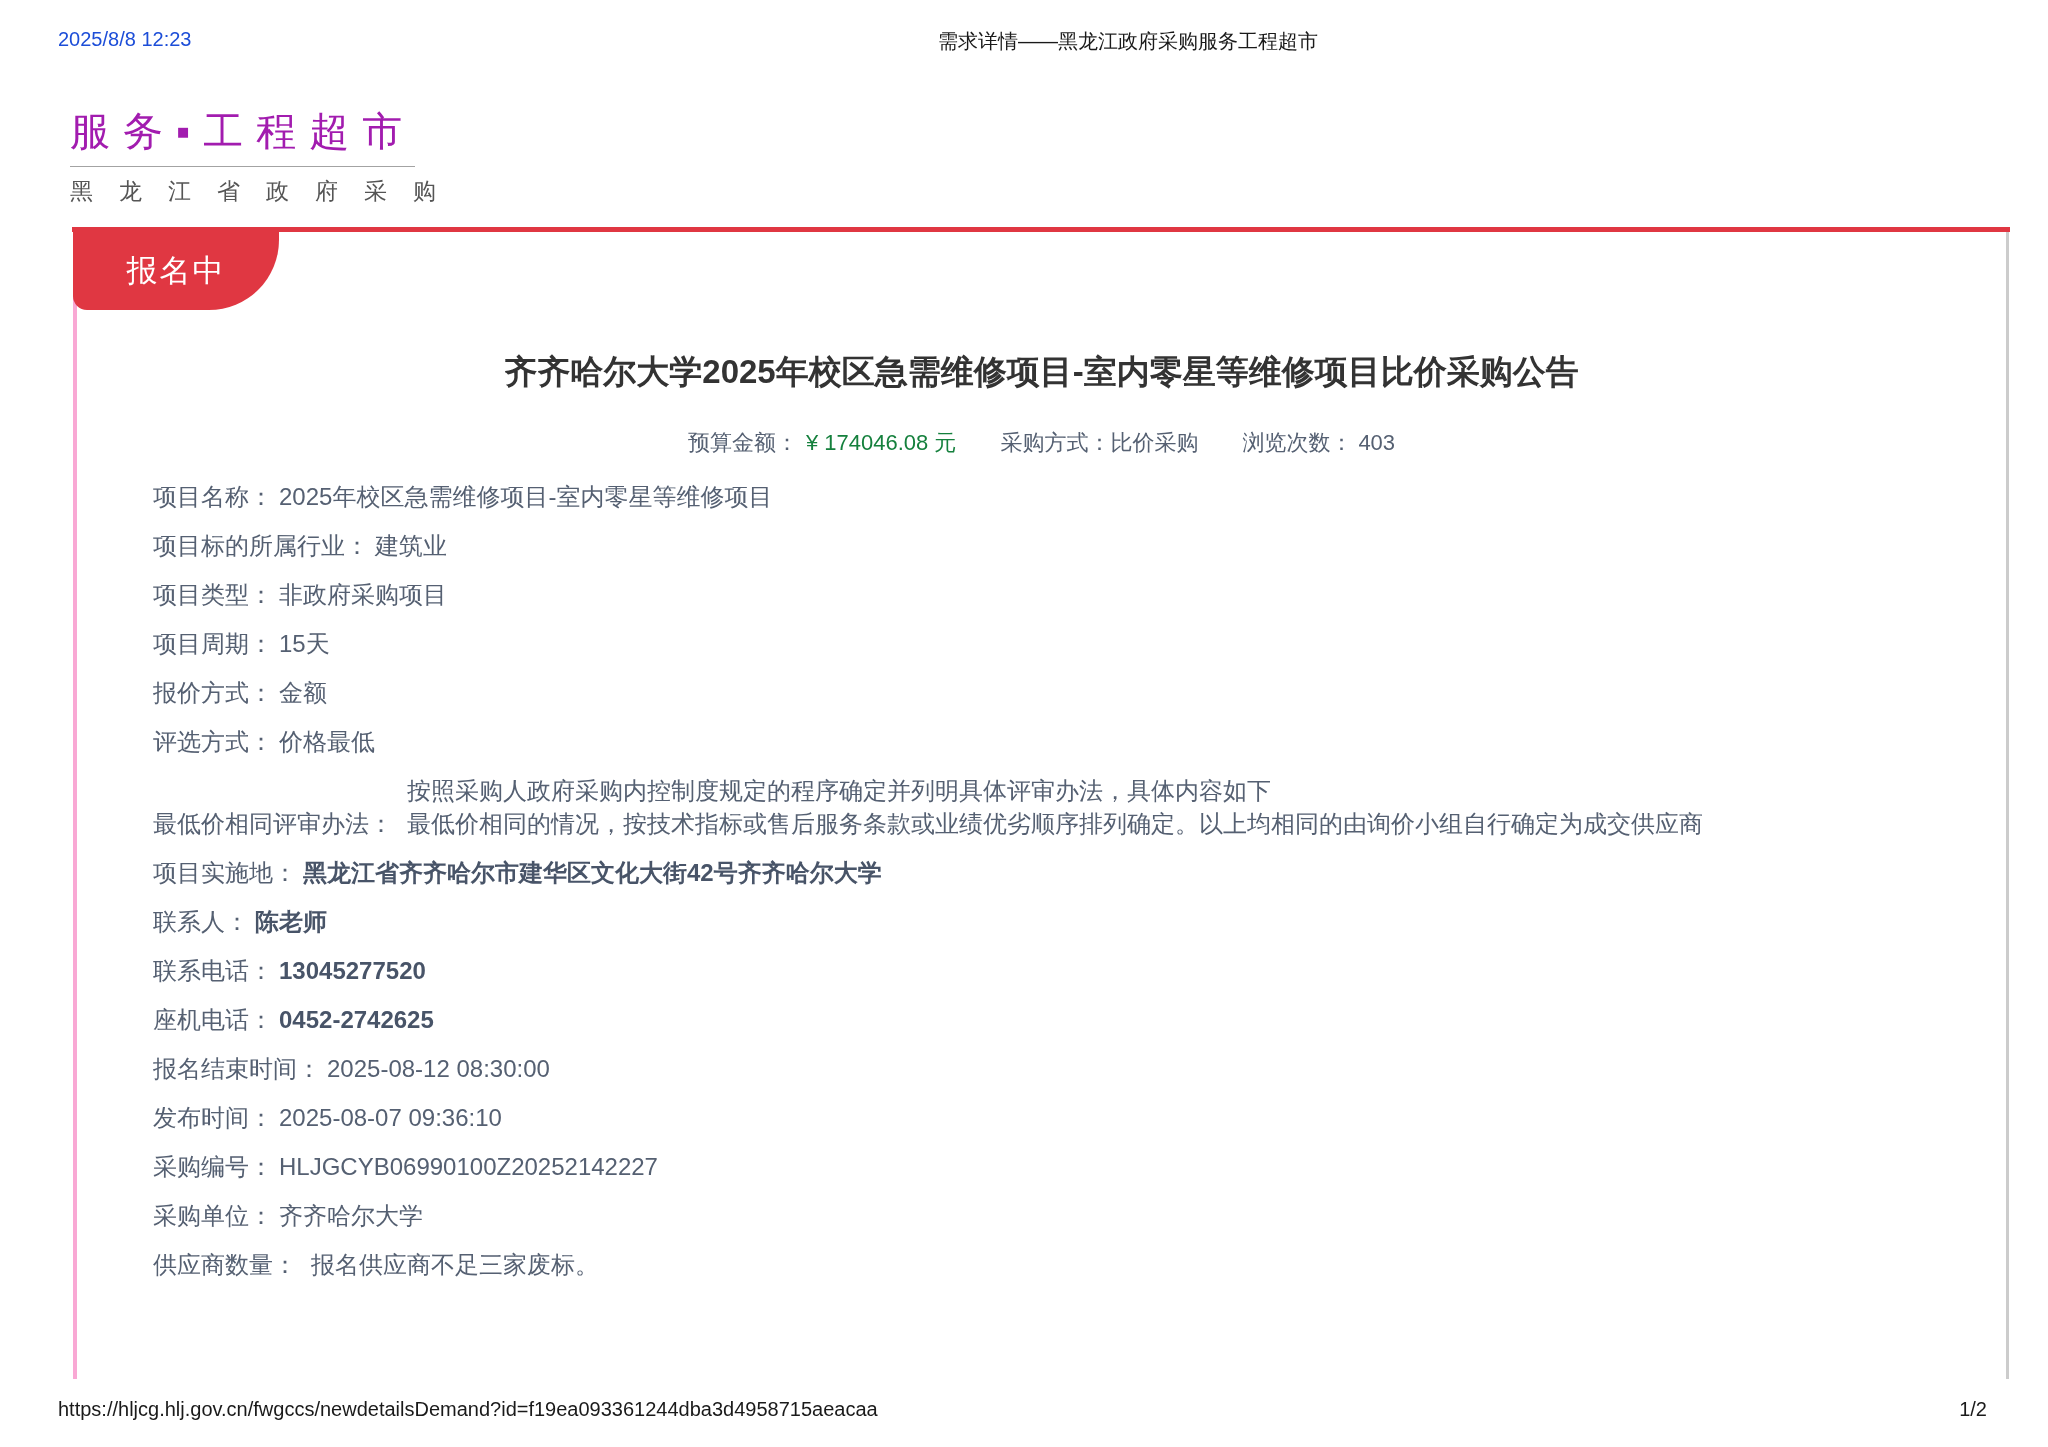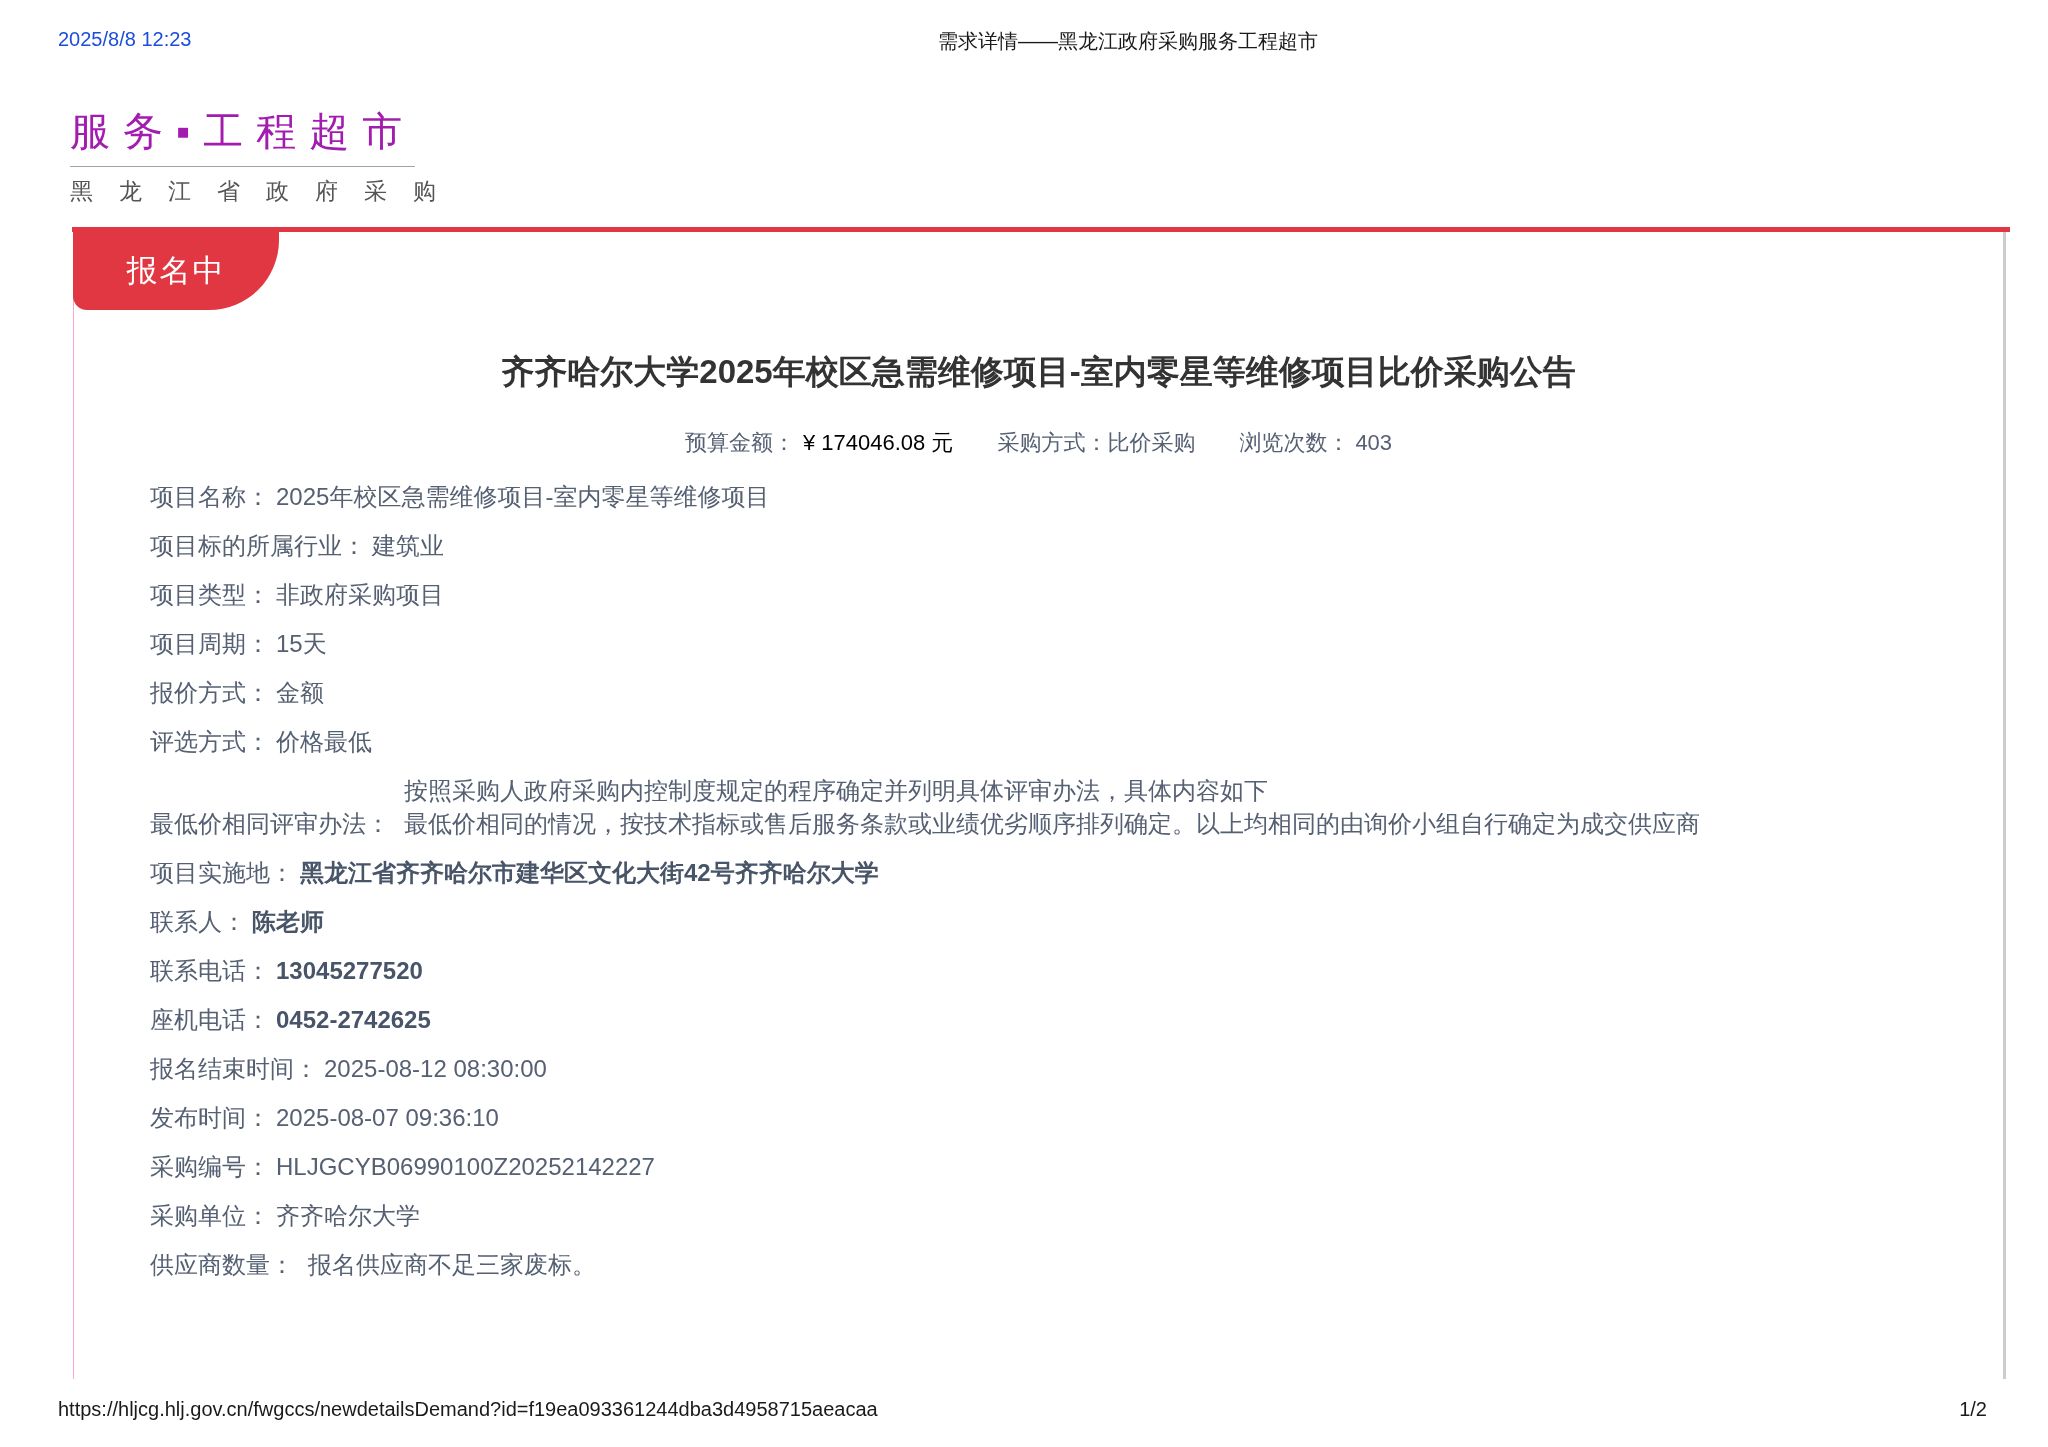--- a/index.html
+++ b/index.html
@@ -22,41 +22,41 @@
     white-space:nowrap;
   }
   .logo-sub{
     margin-top:9px;font-size:23px;color:#555555;letter-spacing:26px;white-space:nowrap;
   }
 
   
   .red-line{position:absolute;left:72px;top:227px;width:1938px;height:5px;background:#e03742;}
   .content-box{
     position:absolute;left:73px;top:232px;width:1929px;height:1147px;
-    border-left:1px solid #f9a8d4;border-right:3px solid #cccccc;
+    border-left:4px solid #f9a8d4;border-right:3px solid #cccccc;
   }
 
   
   .status-badge{
     position:absolute;left:73px;top:232px;width:206px;height:78px;
     background:#e03742;border-radius:0 0 70px 14px;
     color:#ffffff;font-size:31px;display:flex;align-items:center;justify-content:center;
     letter-spacing:2px;
   }
 
   
   .notice-title{
     position:absolute;left:0;top:118px;width:100%;text-align:center;
     font-size:33px;font-weight:bold;color:#333333;
   }
   .budget-line{
     position:absolute;left:0;top:196px;width:100%;text-align:center;
     font-size:22px;color:#556072;
   }
-  .budget-amount{color:#000000;margin-left:8px;}
+  .budget-amount{color:#15803d;margin-left:8px;}
   .group-gap{margin-left:44px;}
   .small-gap{margin-left:6px;}
 
   
   .fields{
     position:absolute;left:76px;top:248px;right:40px;
     font-size:24px;color:#556072;
   }
   .field-row{display:flex;align-items:flex-end;line-height:33px;margin-bottom:16px;}
   .field-label{white-space:nowrap;}

